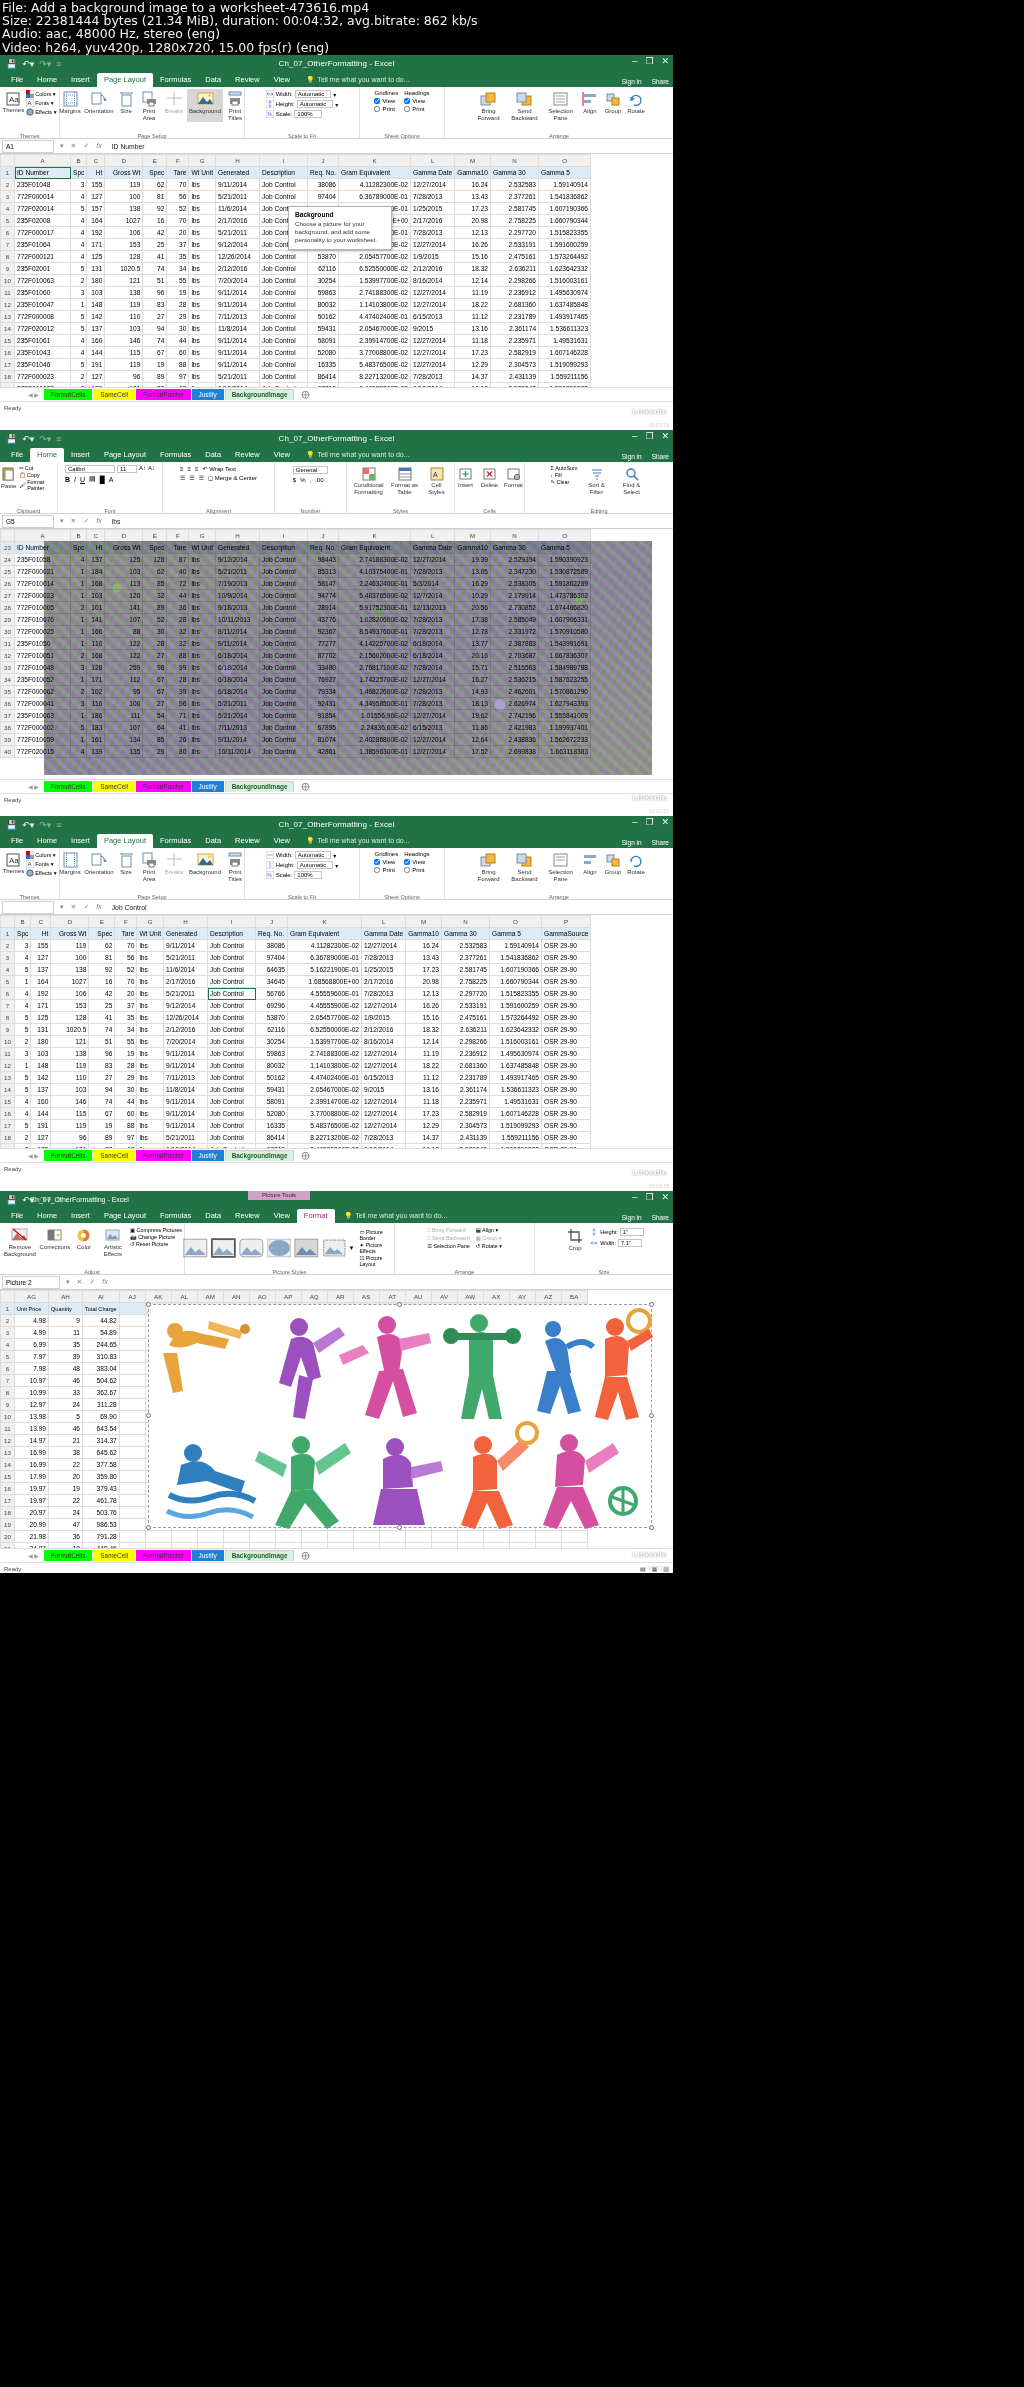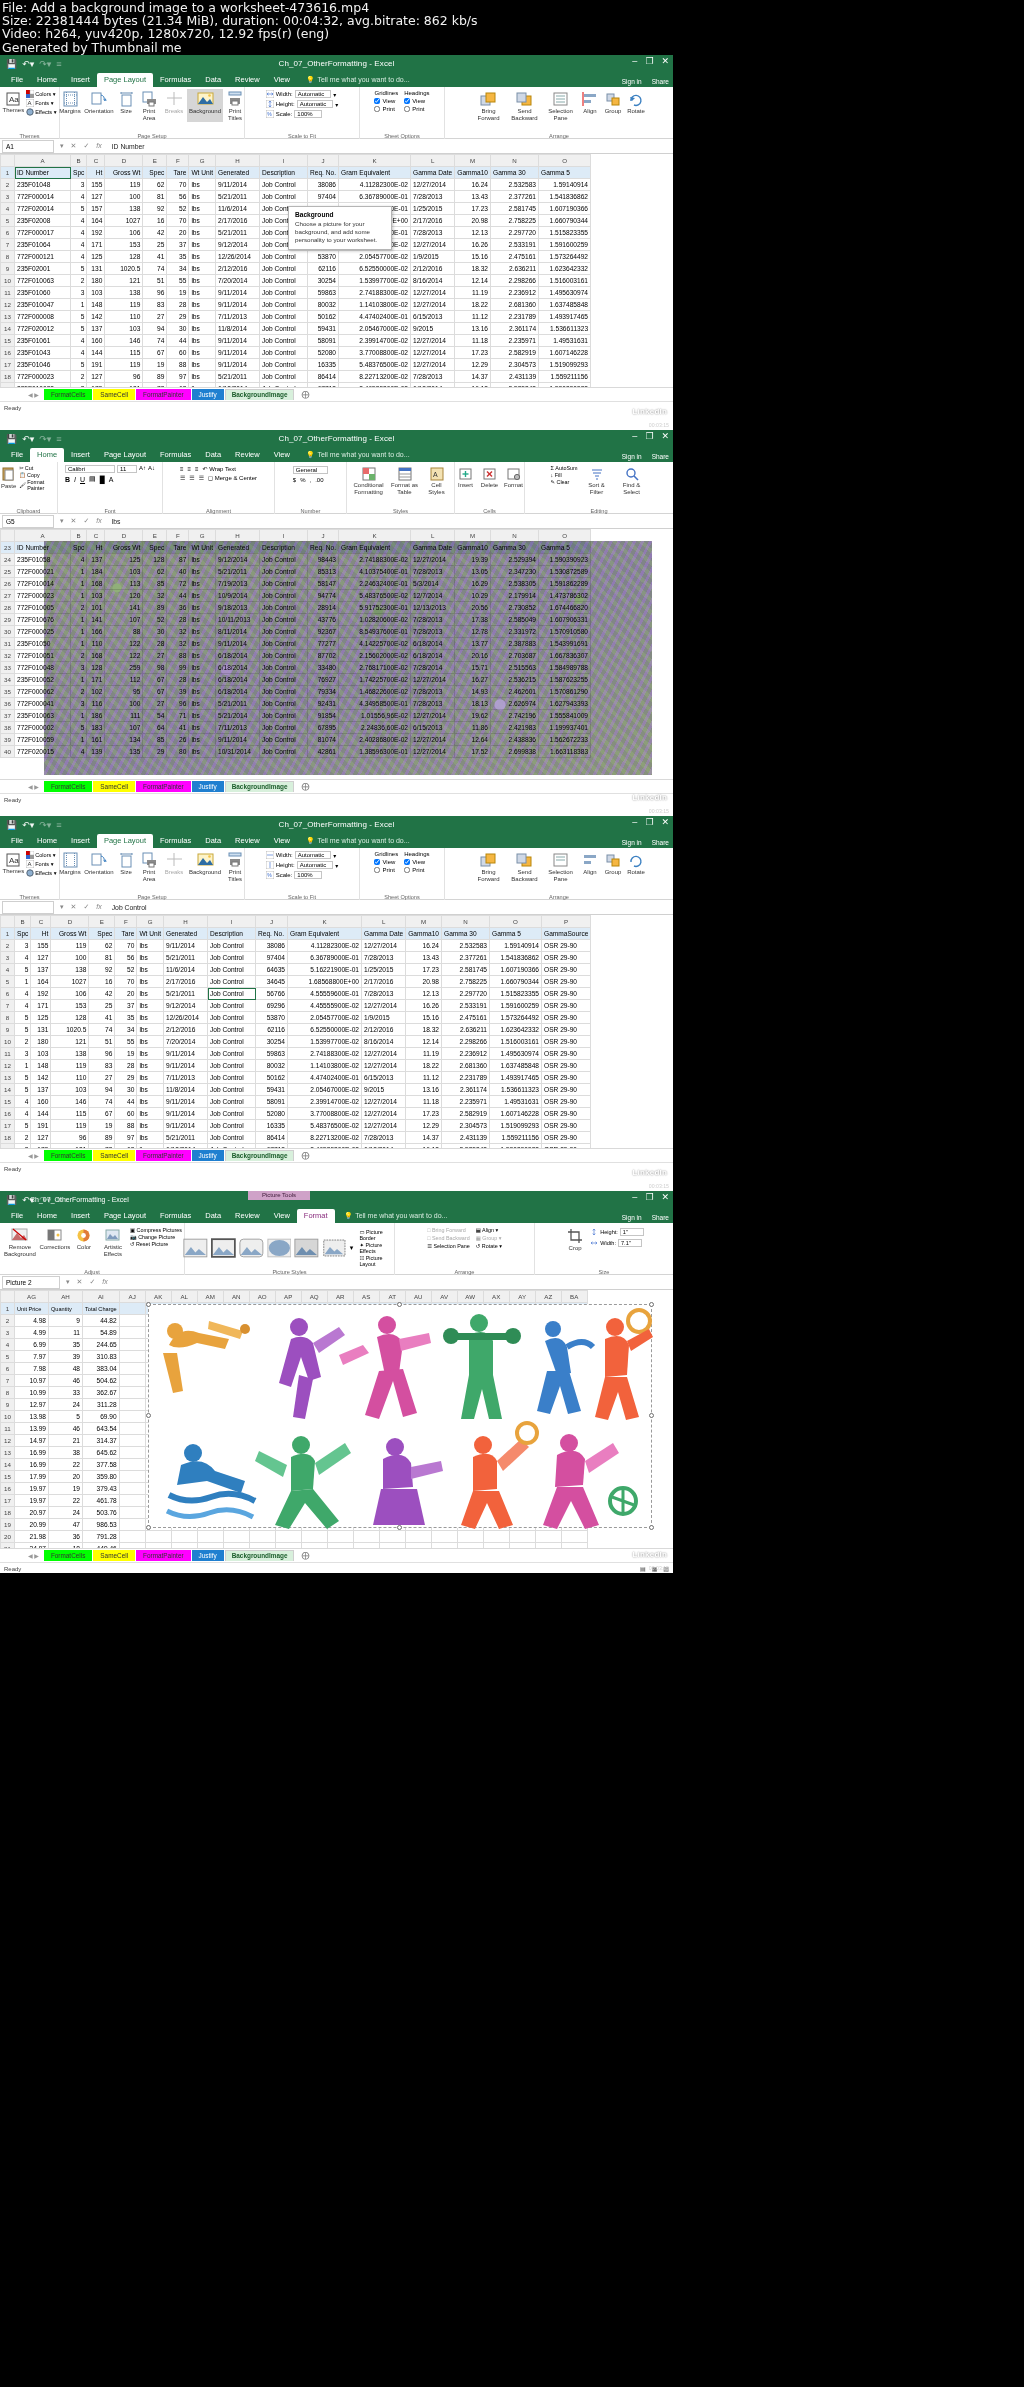--- a/index.html
+++ b/index.html
@@ -163,21 +163,22 @@
     position:absolute; top:0; height:9px; background:#cfa2c8;
     color:#3d1b38; font-size:6px; text-align:center; line-height:9px;
   }
 </style>
 </head>
 <body>
 
 <div class="vid-info">
   <div>File: Add a background image to a worksheet-473616.mp4</div>
   <div>Size: 22381444 bytes (21.34 MiB), duration: 00:04:32, avg.bitrate: 862 kb/s</div>
-  <div>Video: h264, yuv420p, 1280x720, 12.92 fps(r) (eng)</div>
+  <div>Audio: aac, 48000 Hz, stereo (eng)</div>
+  <div>Video: h264, yuv420p, 1280x720, 15.00 fps(r) (eng)</div>
   <div>Generated by Thumbnail me</div>
 </div>
 
 <div class="xl" id="p1" style="height:375px;">
   <div class="xl-title">
     <div class="qat">
       <span>💾</span>
       <span>↶▾</span>
       <span class="dim">↷▾</span>
       <span class="dim">≡</span>

